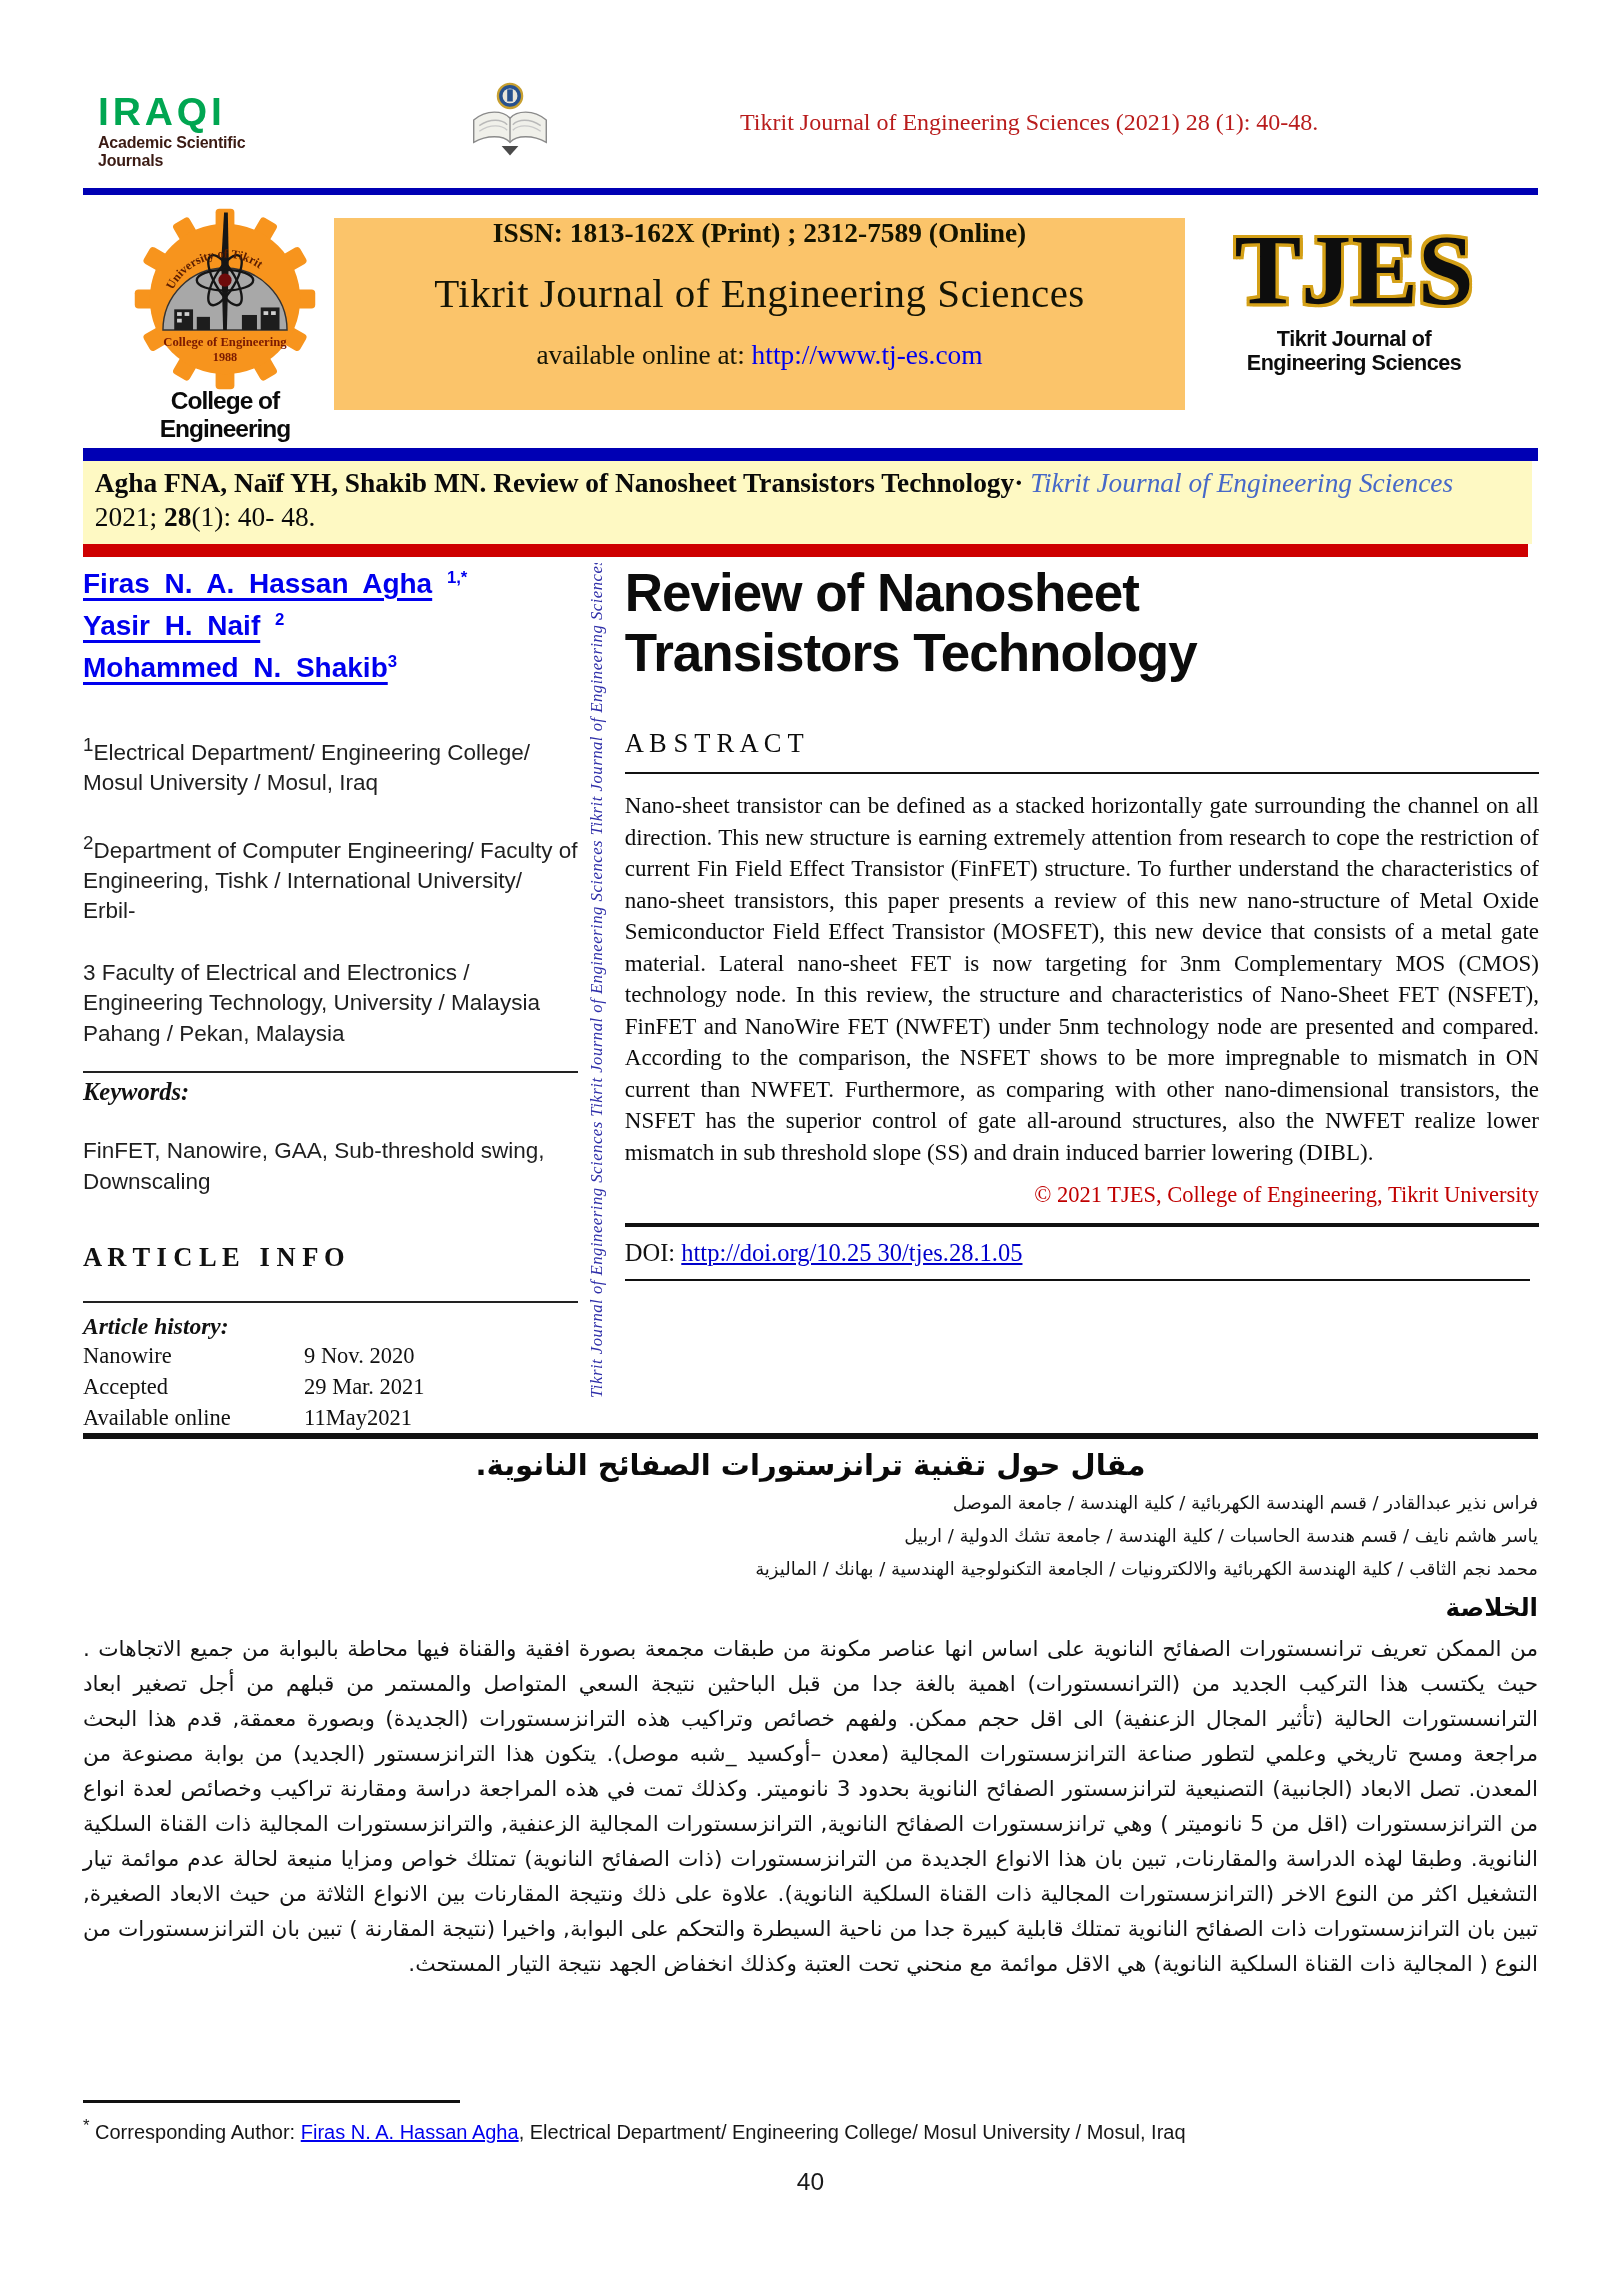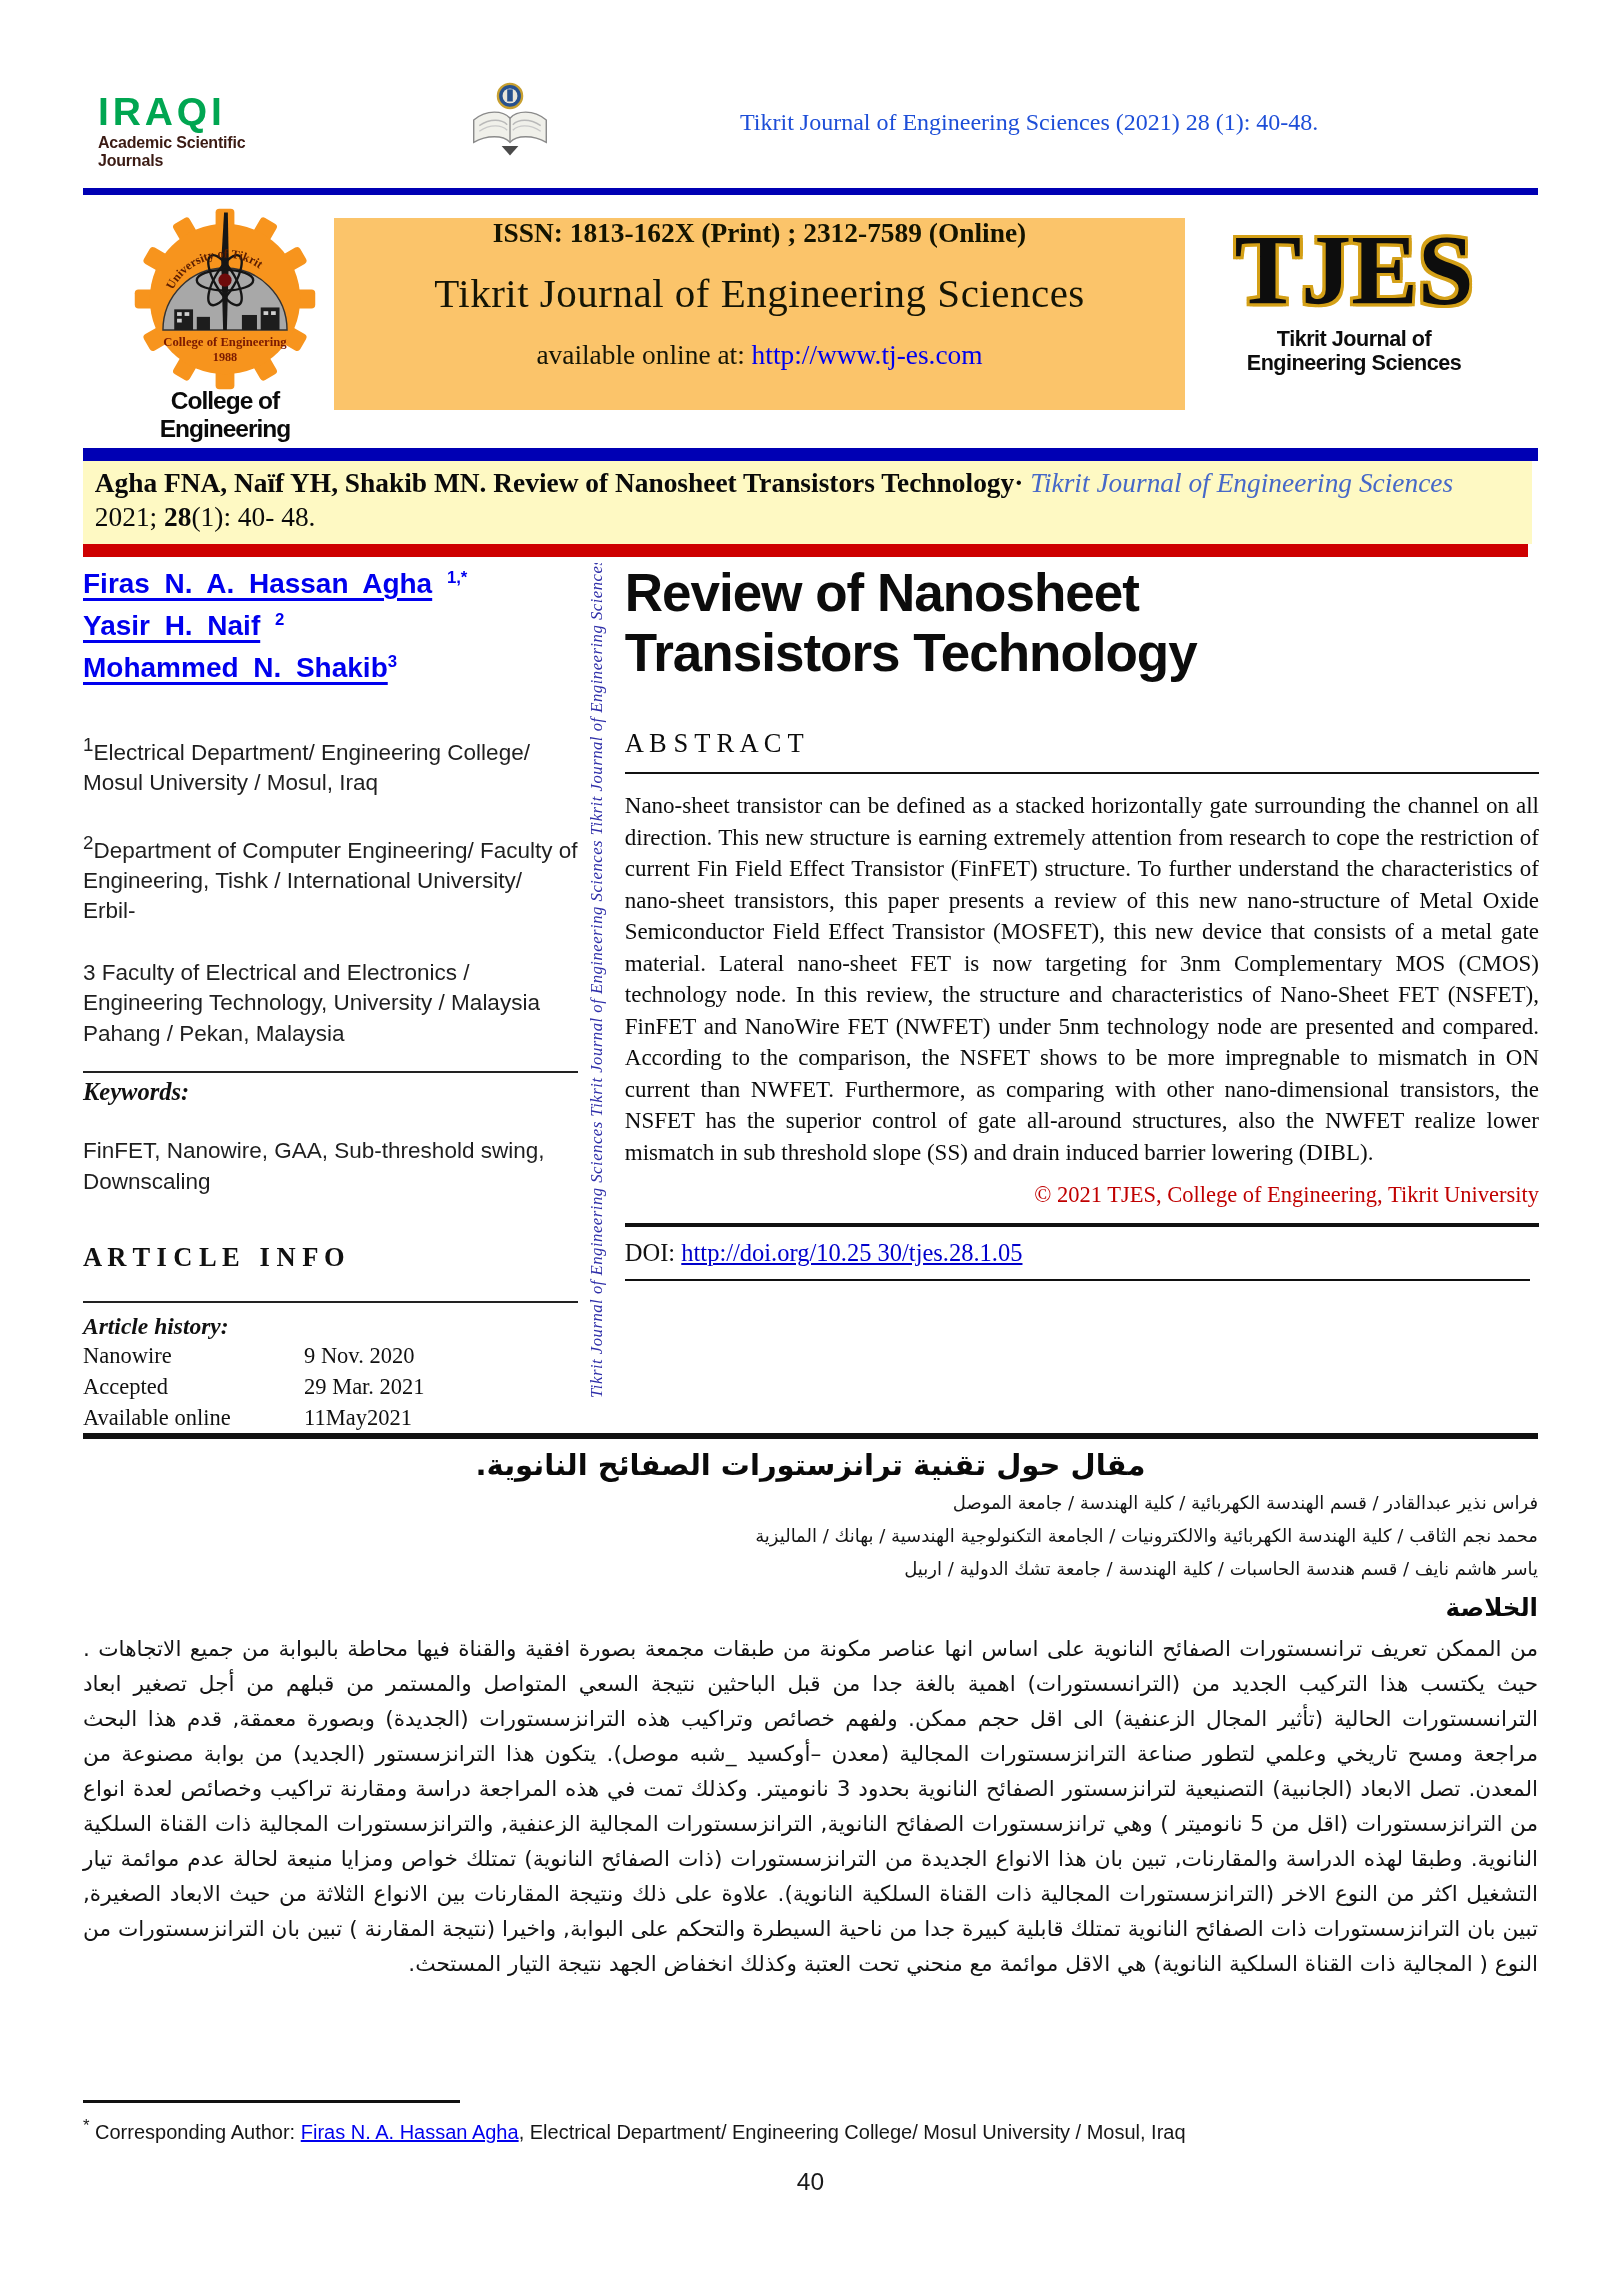--- a/index.html
+++ b/index.html
@@ -17,21 +17,21 @@
     font-family:"Liberation Sans", sans-serif; font-weight:bold; font-size:39px;
     color:#00A651; letter-spacing:3.9px; line-height:0.95;
   }
   .iraqi-sub {
     font-family:"Liberation Sans", sans-serif; font-weight:bold; font-size:16px;
     color:#3B1B14; margin-top:3.9px; letter-spacing:-0.2px;
   }
   .book-logo { margin-left:118px; margin-top:-11.8px; }
   .header-ref {
     margin-left:147px; margin-top:15.7px;
-    font-size:24px; color:#1d4ed8;
+    font-size:24px; color:#b91c1c;
   }
 
   .rule-blue { height:6.9px; background:#0000B4; margin:31px 83px 0 83px; }
 
   
   .banner-zone { position:relative; margin:23.5px 83px 0 83px; height:208px; }
   .college-logo { position:absolute; left:41px; top:-13.7px; width:202px; text-align:center; }
   .college-caption {
     font-family:"Liberation Sans", sans-serif; font-weight:bold; font-size:24.5px;
     letter-spacing:-1px; margin-top:-9.8px; color:#0a0a0a;
@@ -269,22 +269,22 @@
       <div class="copyright">© 2021 TJES, College of Engineering, Tikrit University</div>
       <hr class="doi-rule-top">
       <div class="doi-line"><span>DOI: </span><span class="doi-url">http://doi.org/10.25 30/tjes.28.1.05</span></div>
       <hr class="doi-rule-bottom">
     </div>
   </div>
 
   <div class="arabic">
     <div class="ar-title">مقال حول تقنية ترانزستورات الصفائح النانوية.</div>
     <div class="ar-author">فراس نذير عبدالقادر  / قسم الهندسة الكهربائية / كلية الهندسة  /  جامعة الموصل</div>
+    <div class="ar-author">ياسر هاشم نايف /  قسم هندسة الحاسبات / كلية الهندسة / جامعة تشك الدولية / اربيل</div>
     <div class="ar-author">محمد نجم الثاقب  / كلية الهندسة الكهربائية والالكترونيات / الجامعة التكنولوجية الهندسية / بهانك  / الماليزية</div>
-    <div class="ar-author">ياسر هاشم نايف /  قسم هندسة الحاسبات / كلية الهندسة / جامعة تشك الدولية / اربيل</div>
     <div class="ar-head">الخلاصة</div>
     <div class="ar-abs">من الممكن تعريف ترانسستورات الصفائح النانوية على اساس انها عناصر مكونة من طبقات مجمعة بصورة افقية والقناة  فيها محاطة بالبوابة من جميع الاتجاهات . حيث يكتسب هذا التركيب الجديد من (الترانسستورات) اهمية بالغة جدا من قبل الباحثين نتيجة السعي المتواصل والمستمر من قبلهم من أجل تصغير ابعاد الترانسستورات الحالية (تأثير المجال الزعنفية) الى اقل حجم ممكن. ولفهم خصائص وتراكيب هذه الترانزسستورات (الجديدة) وبصورة معمقة, قدم هذا البحث مراجعة ومسح تاريخي وعلمي لتطور صناعة الترانزسستورات المجالية (معدن –أوكسيد _شبه موصل). يتكون هذا الترانزسستور (الجديد) من بوابة مصنوعة من المعدن.  تصل الابعاد (الجانبية) التصنيعية لترانزسستور الصفائح النانوية بحدود 3 نانوميتر.  وكذلك تمت في هذه المراجعة دراسة  ومقارنة تراكيب وخصائص لعدة انواع من الترانزسستورات (اقل من 5 نانوميتر ) وهي ترانزسستورات الصفائح النانوية, الترانزسستورات المجالية الزعنفية, والترانزسستورات المجالية ذات القناة السلكية النانوية. وطبقا لهذه الدراسة والمقارنات, تبين بان هذا الانواع الجديدة من الترانزسستورات (ذات الصفائح النانوية) تمتلك خواص ومزايا منيعة لحالة عدم موائمة تيار التشغيل اكثر من النوع الاخر (الترانزسستورات المجالية ذات القناة السلكية النانوية). علاوة على ذلك ونتيجة المقارنات بين الانواع الثلاثة من حيث الابعاد الصغيرة, تبين بان الترانزسستورات ذات الصفائح النانوية تمتلك قابلية كبيرة جدا من ناحية السيطرة والتحكم على البوابة, واخيرا (نتيجة المقارنة ) تبين بان الترانزسستورات من النوع ( المجالية ذات القناة السلكية النانوية) هي الاقل موائمة مع منحني تحت العتبة وكذلك انخفاض الجهد نتيجة التيار المستحث.</div>
   </div>
 
   <hr class="foot-rule">
   <div class="footnote"><sup>*</sup><span> Corresponding Author: </span><span class="fn-link">Firas N. A. Hassan Agha</span><span>, Electrical Department/ Engineering College/ Mosul University / Mosul, Iraq</span></div>
   <div class="pagenum">40</div>
 
 </div>
 

